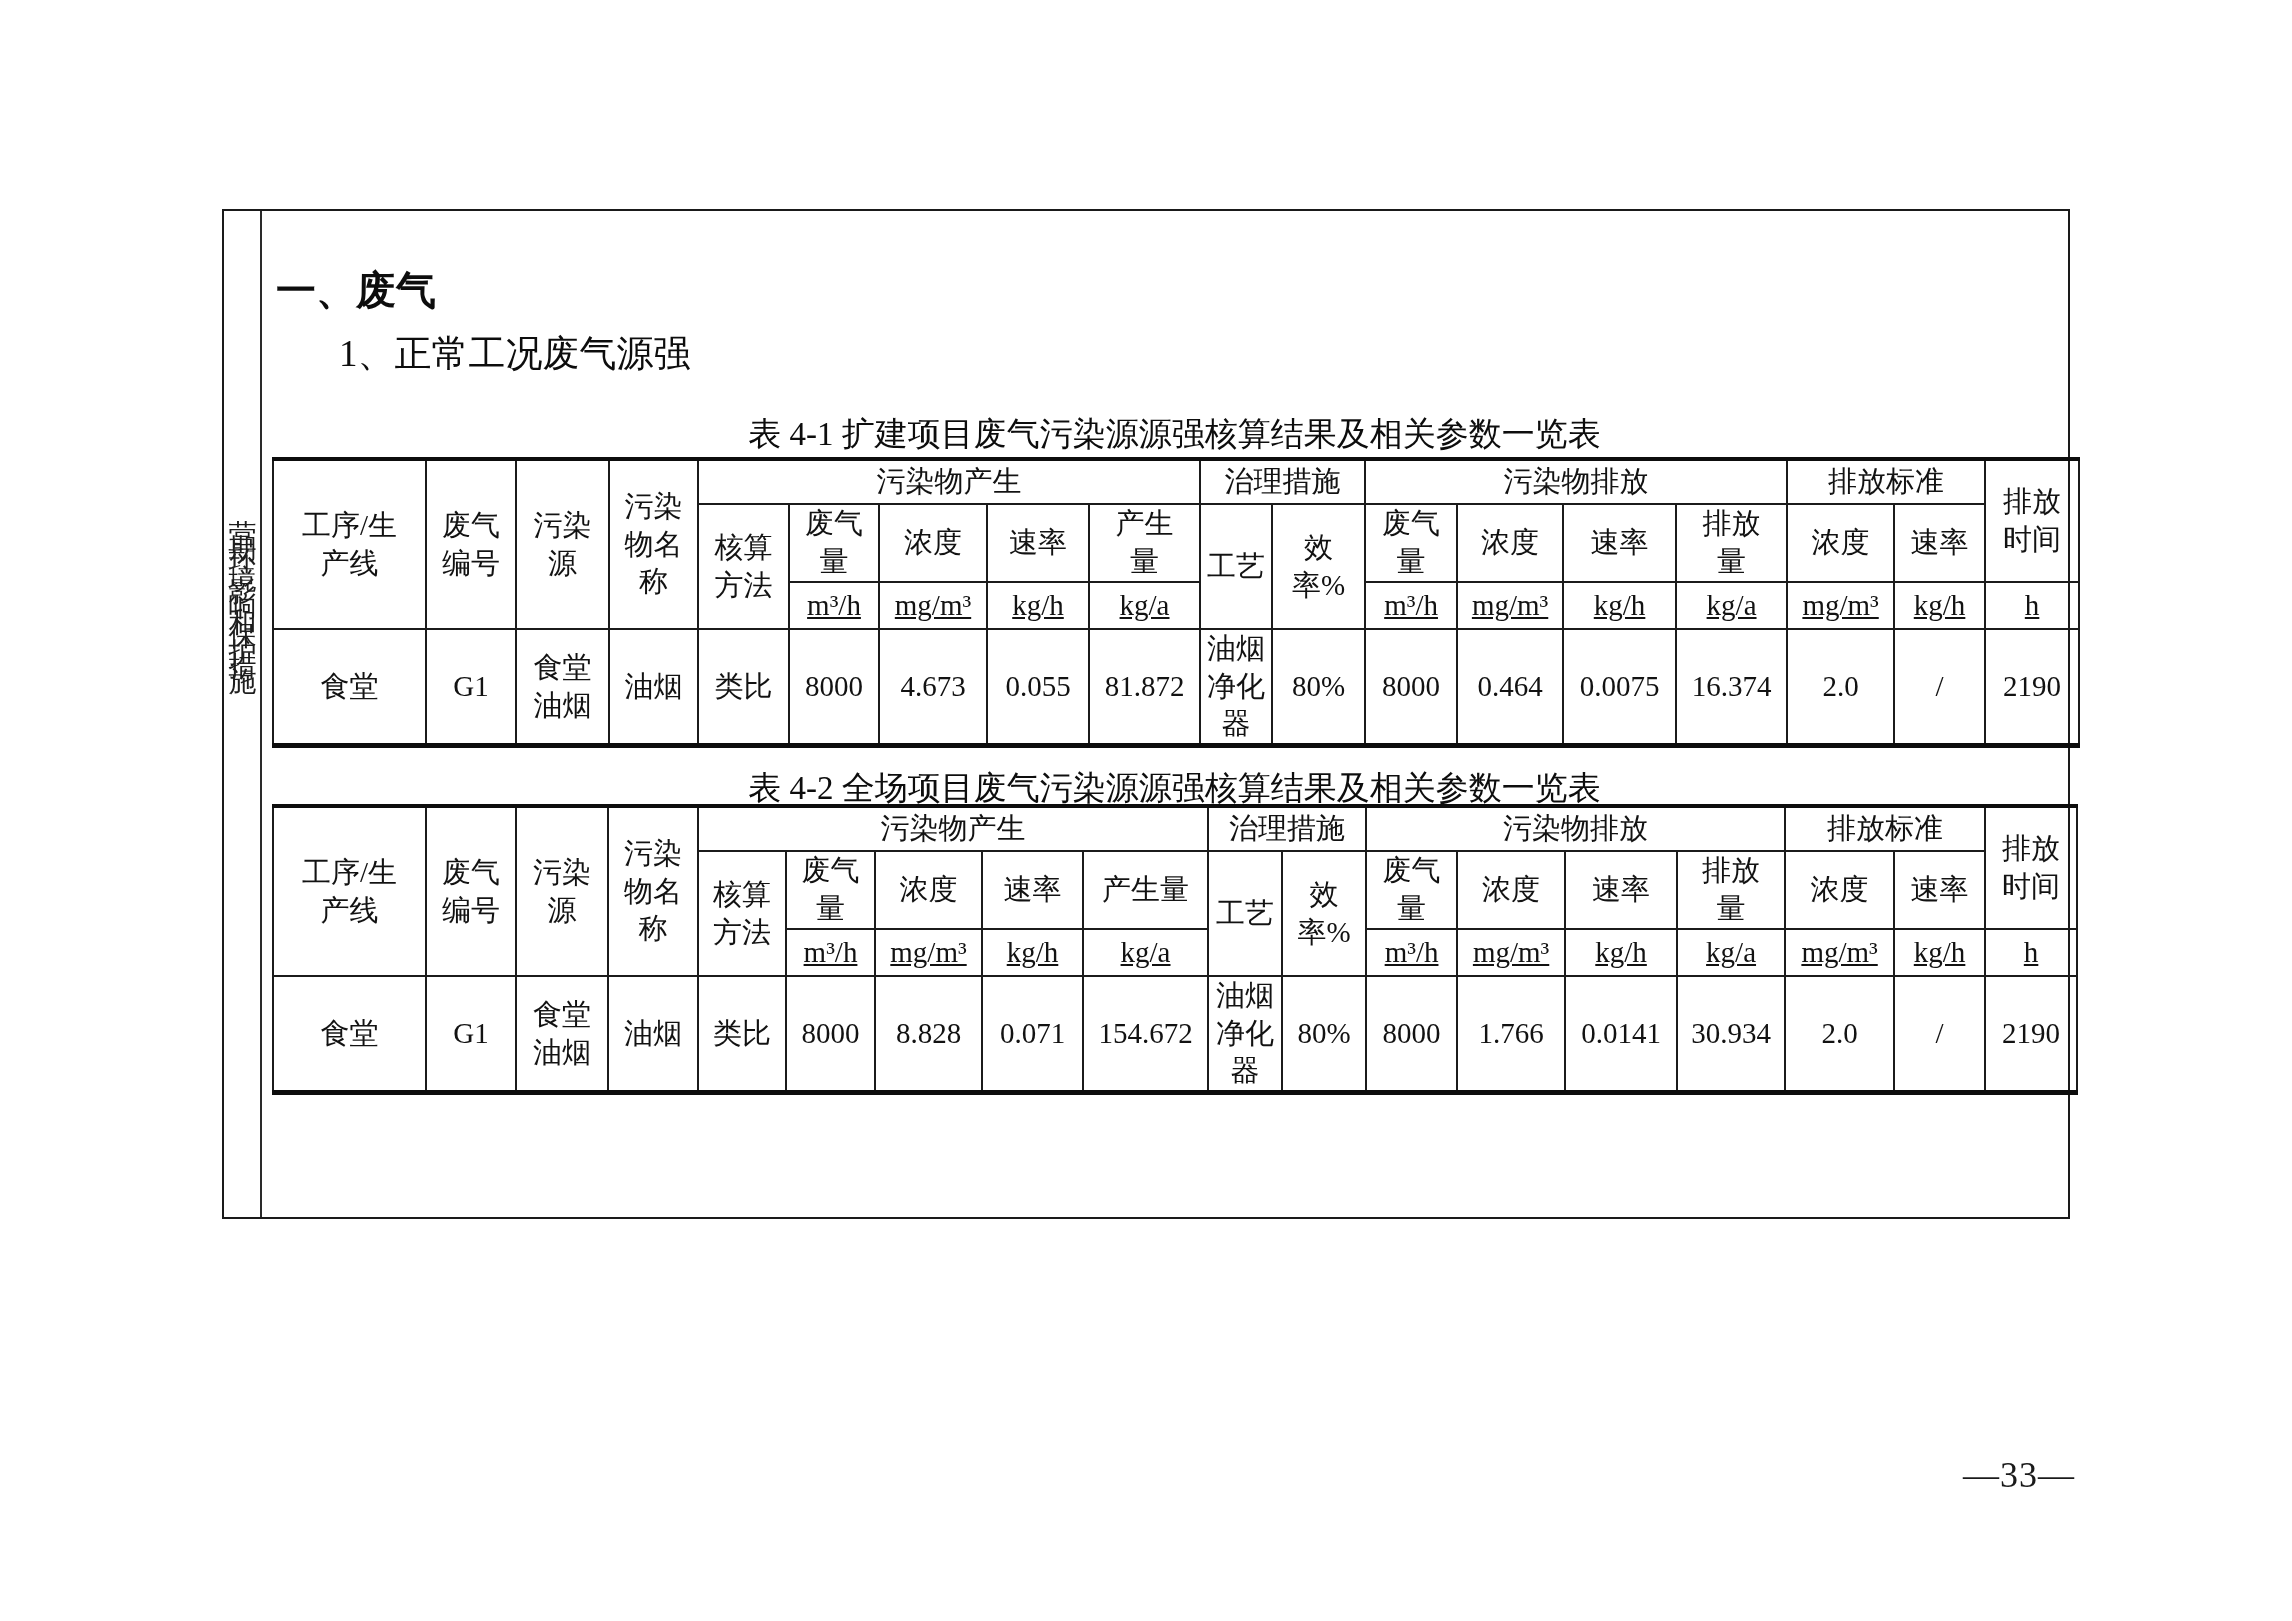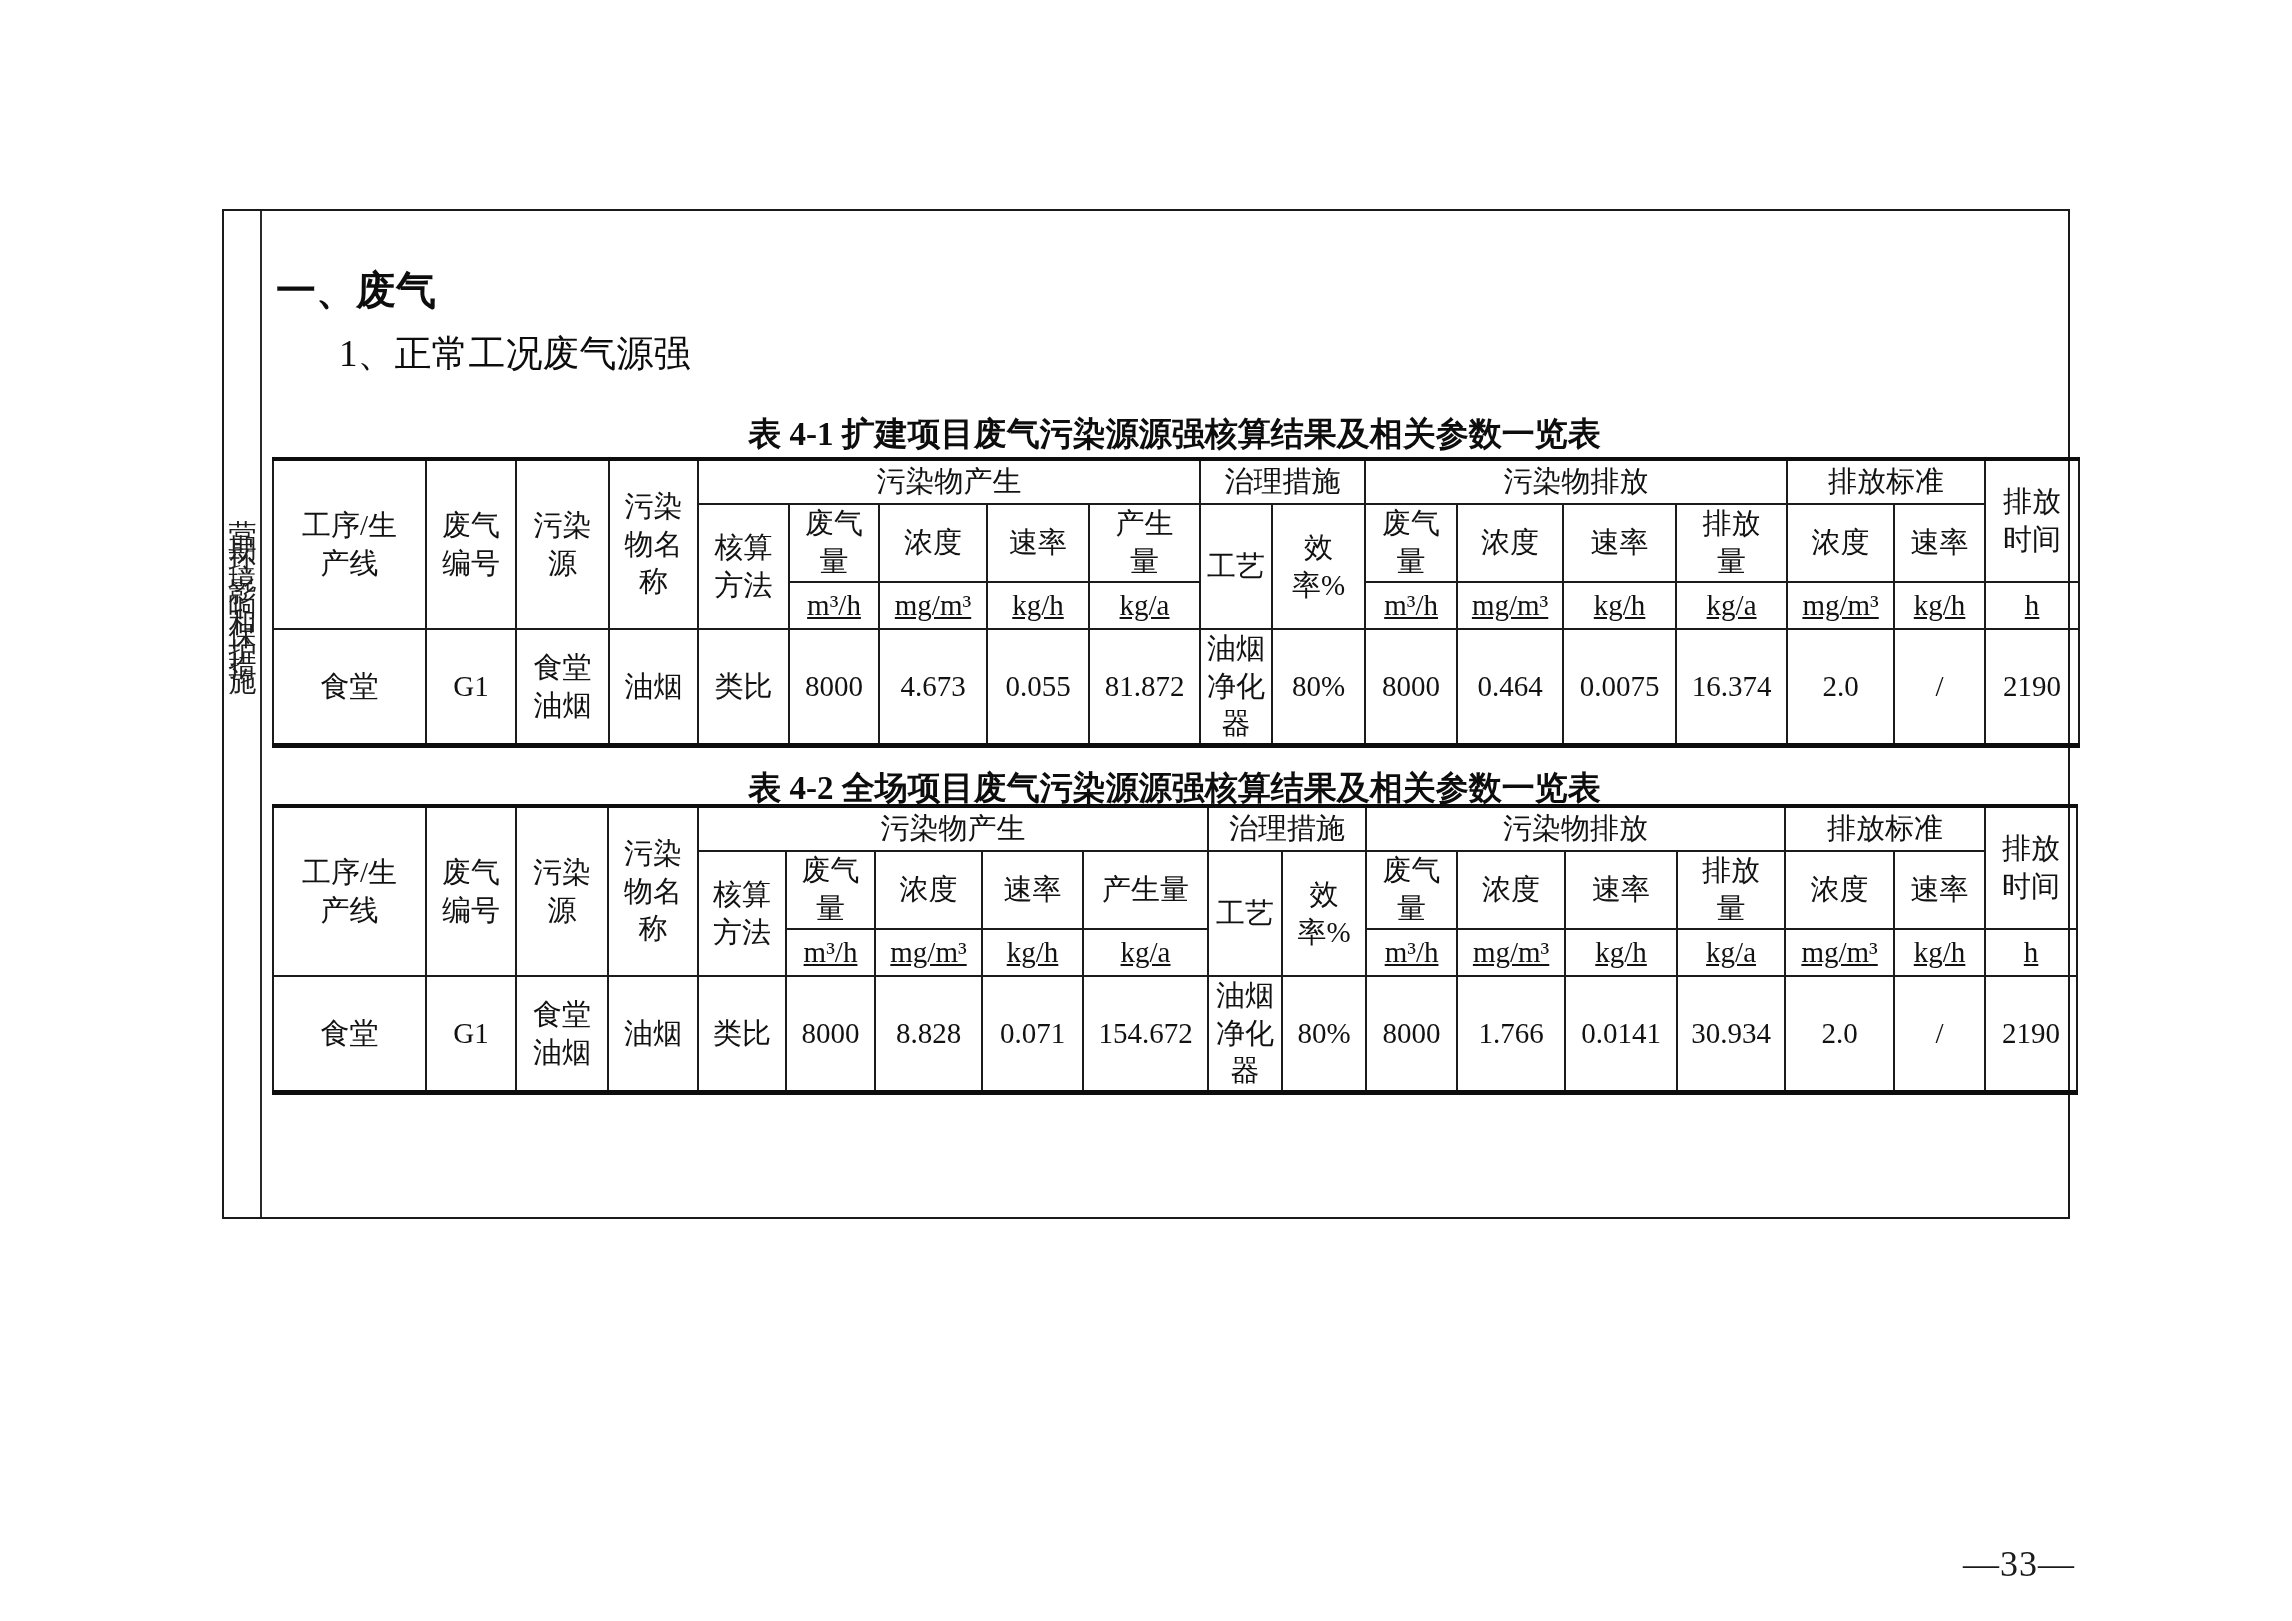--- a/index.html
+++ b/index.html
@@ -24,21 +24,21 @@
   .h1{
     position:absolute;left:276px;top:263px;
     font-size:40px;font-weight:bold;color:#0d0d0d;
   }
   .h2{
     position:absolute;left:339px;top:329px;
     font-size:37px;font-weight:normal;color:#0d0d0d;
   }
   .tbl-title{
     position:absolute;left:272px;width:1805px;text-align:center;
-    font-size:33px;font-weight:bold;color:#0d0d0d;
+    font-size:33px;font-weight:normal;color:#0d0d0d;
   }
   #title1{top:412px;}
   #title2{top:766px;}
   table{
     position:absolute;left:272px;width:1805px;
     border-collapse:collapse;table-layout:fixed;
     font-size:29px;color:#121212;
     border-top:4.9px solid #0d0d0d;border-bottom:5.9px solid #0d0d0d;
     border-left:2.9px solid #1b1b1b;border-right:2.9px solid #1b1b1b;
   }
@@ -50,21 +50,21 @@
     overflow:hidden;
   }
   tr.r-group{height:45px;}
   tr.r-label{height:78px;}
   tr.r-unit{height:47px;text-decoration:underline;}
   tr.r-data{height:116px;}
   tr.r-data > td{border-top:2.9px solid #1b1b1b;}
   .w2{display:inline-block;max-width:63px;word-break:break-all;}
   .w4{display:inline-block;max-width:120px;word-break:break-all;}
   .page-num{
-    position:absolute;left:1921px;top:1543px;width:196px;text-align:center;
+    position:absolute;left:1921px;top:1454px;width:196px;text-align:center;
     font-size:36px;color:#1a1a1a;letter-spacing:1px;
   }
 </style>
 </head>
 <body>
 
 <div class="frame">
   <div class="sidebar">
     <div class="sidebar-text">营期环境影响和保护措施</div>
   </div>

